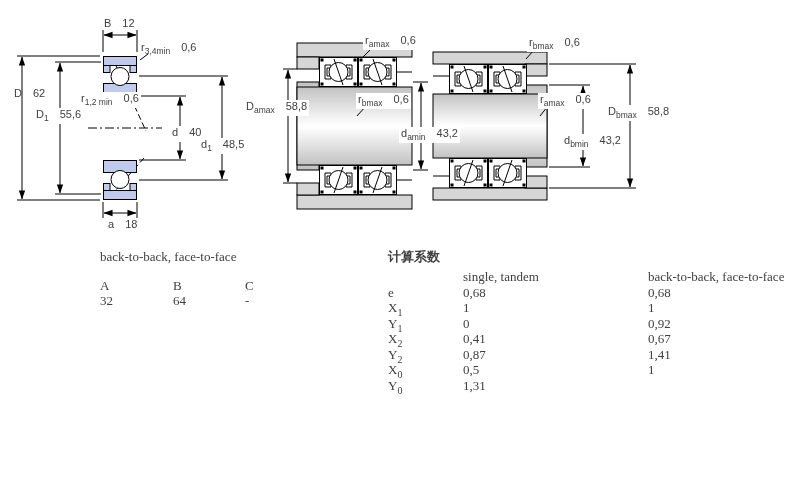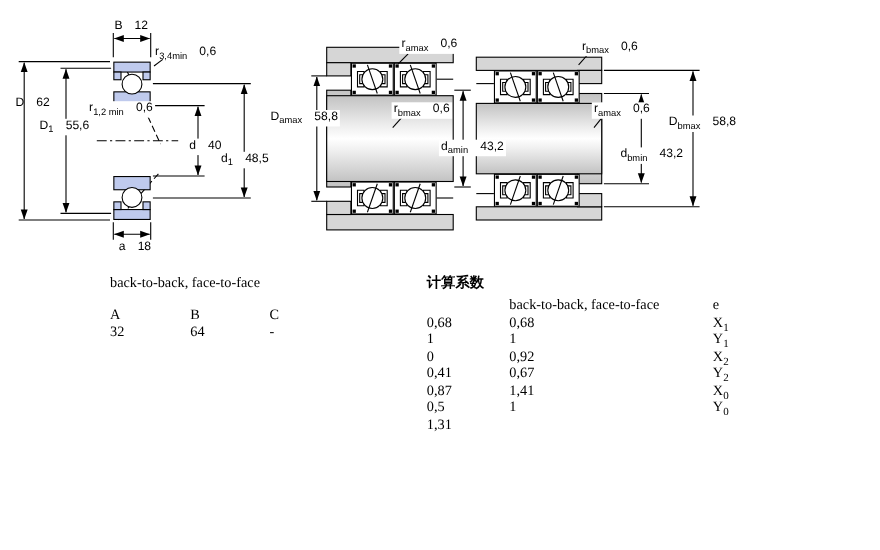--- a/index.html
+++ b/index.html
@@ -1,17 +1,17 @@
 <!DOCTYPE html>
 <html><head>
 <meta charset="utf-8">
 <style>
   html,body{margin:0;padding:0;background:#fff;}
   #stage{position:relative;width:800px;height:500px;background:#fff;overflow:hidden;
-         font-family:"Liberation Sans",sans-serif;color:#000000;}
+         font-family:"Liberation Sans",sans-serif;color:#404040;}
   svg.overlay{position:absolute;left:0;top:0;}
   .dim{position:absolute;font-size:11px;line-height:12px;white-space:nowrap;}
   .dim sub{font-size:8.5px;}
   .dim .v{margin-left:11px;}
   .wbg{background:#fff;padding:0 2px;}
   .tbl{position:absolute;font-family:"Liberation Serif",serif;font-size:13px;line-height:15px;}
   #preload{left:100px;top:249px;width:250px;}
   .t-title{font-weight:bold;}
   .p-grid{display:grid;grid-template-columns:73px 72px 60px;margin-top:14px;}
   #factors{left:345px;top:249px;width:450px;margin-left:43px;}
@@ -185,20 +185,21 @@
       <div>32</div>
       <div>64</div>
       <div>-</div>
     </div>
   </div>
 
   <div class="tbl" id="factors">
     <div class="f-title">计算系数</div>
     <div class="f-grid">
       <div></div>
+      <div>single, tandem</div>
       <div>back-to-back, face-to-face</div>
 
       <div><span>e</span><sub></sub></div>
       <div>0,68</div>
       <div>0,68</div>
 
       <div><span>X</span><sub>1</sub></div>
       <div>1</div>
       <div>1</div>
 

